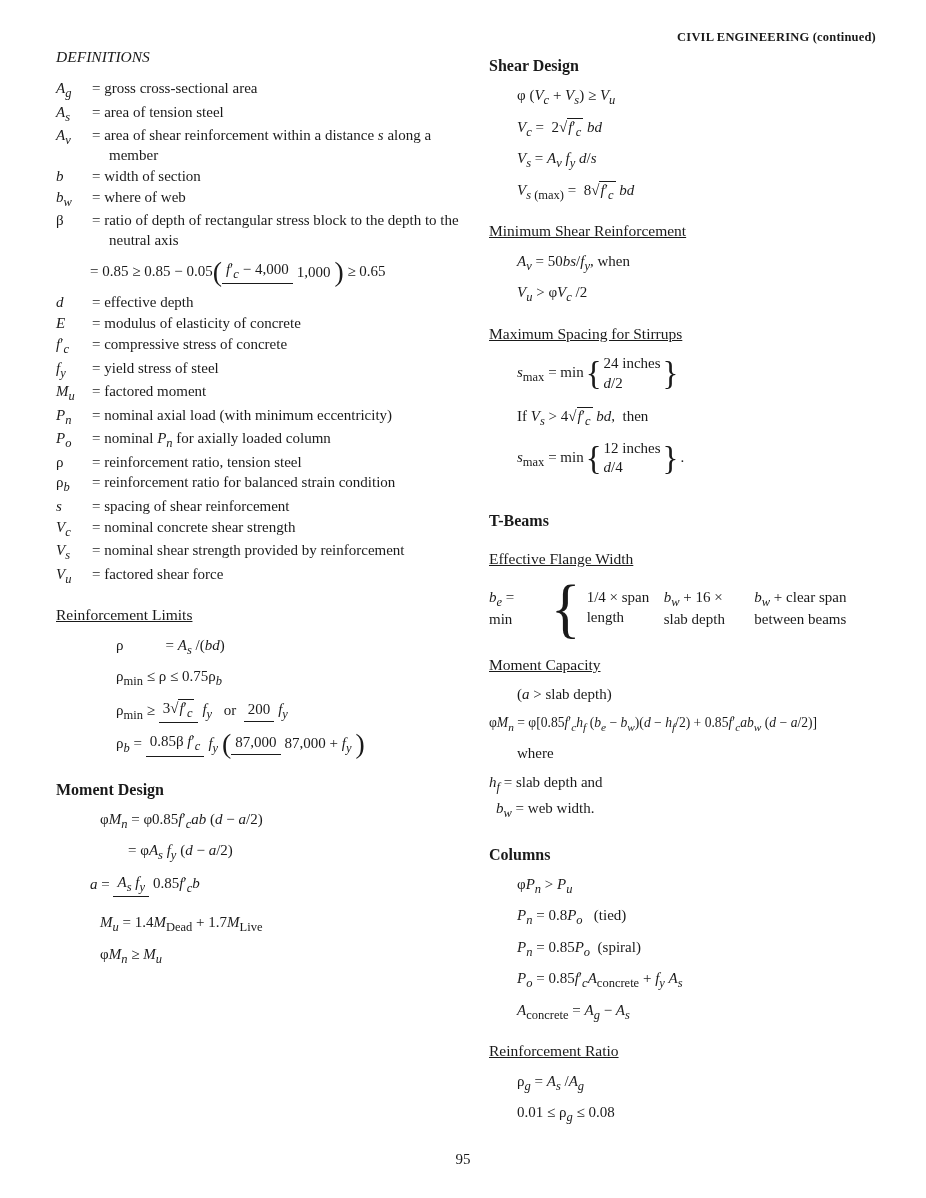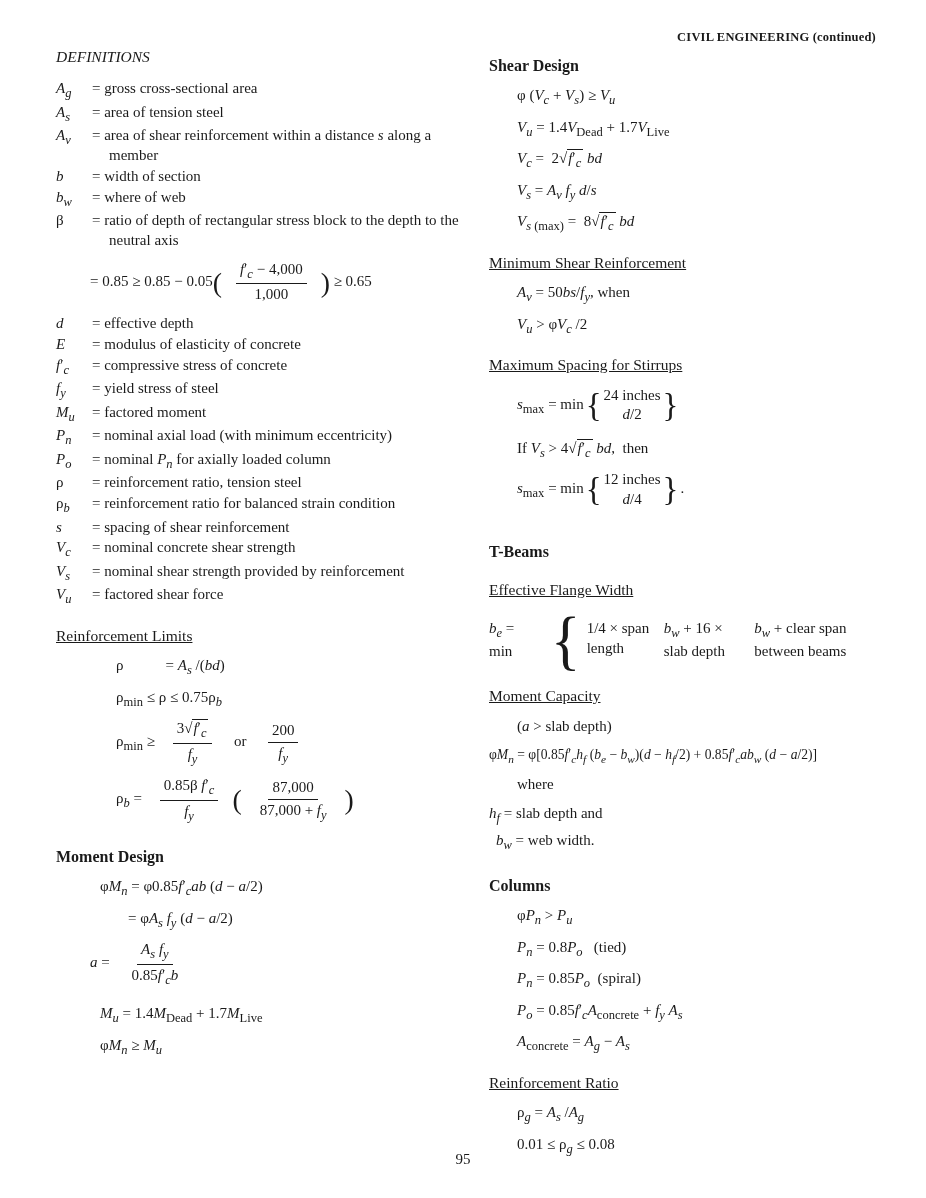--- a/index.html
+++ b/index.html
@@ -27,28 +27,28 @@
   .def-text { padding-left:17px; text-indent:-17px; }
 
   .formula { margin:9px 0; }
   .ml12 { margin-left:12px; }
   .ml28 { margin-left:28px; }
   .ml34 { margin-left:34px; }
   .ml44 { margin-left:44px; }
   .ml60 { margin-left:60px; }
   .ml72 { margin-left:72px; }
 
-  .frac { display:inline-flex; flex-direction:column; text-align:center; vertical-align:middle; margin:0 14px;align-items:center; }
+  .frac { display:inline-flex; flex-direction:row; text-align:center; vertical-align:middle; margin:0 0;align-items:center; }
   .frac .num { display:block; border-bottom:1px solid var(--text); padding:0 4px 1px; }
   .frac .den { display:block; padding:1px 4px 0; }
   .sqrt { white-space:nowrap; }
   .sqrt .rad { border-top:1px solid var(--text); padding:0 2px 0 1px; }
   .bp  { font-size:185%; font-weight:400; vertical-align:middle; line-height:0.8; }
   .brc { font-size:220%; font-weight:400; vertical-align:middle; line-height:0.85; margin:0 2px; }
-  .stk { display:inline-flex; flex-direction:column; vertical-align:middle; text-align:center; line-height:1.3; }
+  .stk { display:inline-flex; flex-direction:column; vertical-align:middle; text-align:left; line-height:1.3; }
   .gap { display:inline-block; width:42px; }
 
   .be-row { display:flex; align-items:center; margin:12px 0 16px; }
   .be-lhs { margin-right:26px; }
   .brc3 { font-size:62px; font-weight:400; line-height:0.9; transform:scaleY(1.05); margin-right:6px; }
   .stk3 { display:flex; flex-direction:row; gap:7px; }
 
   .wide-formula { font-size:13.6px; white-space:nowrap; }
 </style>
 </head>
@@ -179,21 +179,20 @@
       <div class="formula ml44">φ<i>M<sub>n</sub></i> ≥ <i>M<sub>u</sub></i></div>
     </div>
 
   </div>
 
   <div class="col-right">
 
     <div>
       <div class="h-bold first">Shear Design</div>
       <div class="formula ml28">φ (<i>V<sub>c</sub></i> + <i>V<sub>s</sub></i>) ≥ <i>V<sub>u</sub></i></div>
-      <div class="formula ml28"><i>V<sub>u</sub></i> = 1.4<i>V</i><sub>Dead</sub> + 1.7<i>V</i><sub>Live</sub></div>
       <div class="formula ml28"><i>V<sub>c</sub></i> =&nbsp; 2<span class="sqrt">√<span class="rad"><i>f</i>′<sub><i>c</i></sub></span></span> <i>bd</i></div>
       <div class="formula ml28"><i>V<sub>s</sub></i> = <i>A<sub>v</sub></i> <i>f<sub>y</sub></i> <i>d</i>/<i>s</i></div>
       <div class="formula ml28"><i>V</i><sub><i>s</i> (max)</sub> =&nbsp; 8<span class="sqrt">√<span class="rad"><i>f</i>′<sub><i>c</i></sub></span></span> <i>bd</i></div>
     </div>
 
     <div>
       <div class="h-underline">Minimum Shear Reinforcement</div>
       <div class="formula ml28"><i>A<sub>v</sub></i> = 50<i>bs</i>/<i>f<sub>y</sub></i>, when</div>
       <div class="formula ml28"><i>V<sub>u</sub></i> &gt; φ<i>V<sub>c</sub></i> /2</div>
     </div>

